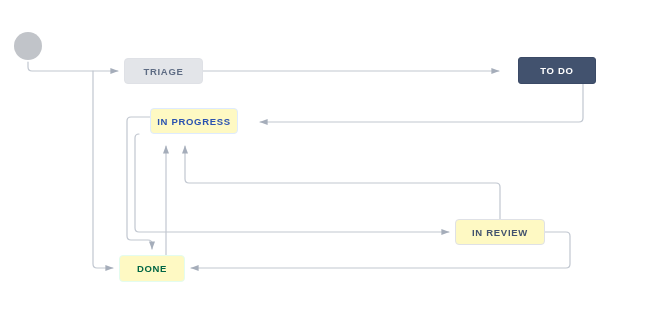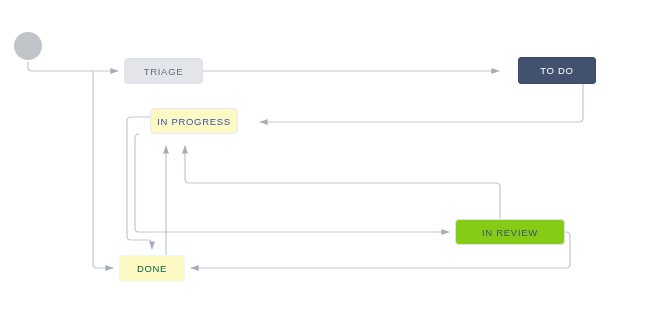--- a/index.html
+++ b/index.html
@@ -24,21 +24,21 @@
     width: 647px;
     height: 320px;
   }
   .node {
     position: absolute;
     box-sizing: border-box;
     display: flex;
     align-items: center;
     justify-content: center;
     font-size: 9.5px;
-    font-weight: normal;
+    font-weight: bold;
     letter-spacing: 0.7px;
     white-space: nowrap;
     user-select: none;
   }
   .node-label {
     pointer-events: none;
   }
   .start-node {
     position: absolute;
     border-radius: 50%;
@@ -85,21 +85,21 @@
   </div>
 
   <div class="node" style="left:150px; top:108px; width:88px; height:26px; background:#fef9c3; color:#2a52b0; border:1px solid #deebff; border-radius:4px;">
     <span class="node-label">IN PROGRESS</span>
   </div>
 
   <div class="node" style="left:518px; top:57px; width:78px; height:27px; background:#42526e; color:#ffffff; border:1px solid #3b4a66; border-radius:3px;">
     <span class="node-label">TO DO</span>
   </div>
 
-  <div class="node" style="left:455px; top:219px; width:110px; height:26px; background:#84cc16; color:#42526e; border:1px solid #dfe1e6; border-radius:4px;">
+  <div class="node" style="left:455px; top:219px; width:90px; height:26px; background:#fef9c3; color:#42526e; border:1px solid #dfe1e6; border-radius:4px;">
     <span class="node-label">IN REVIEW</span>
   </div>
 
   <div class="node" style="left:119px; top:255px; width:66px; height:27px; background:#fef9c3; color:#006644; border:1px solid #e3fcef; border-radius:4px;">
     <span class="node-label">DONE</span>
   </div>
 
 </div>
 
 </body></html>

